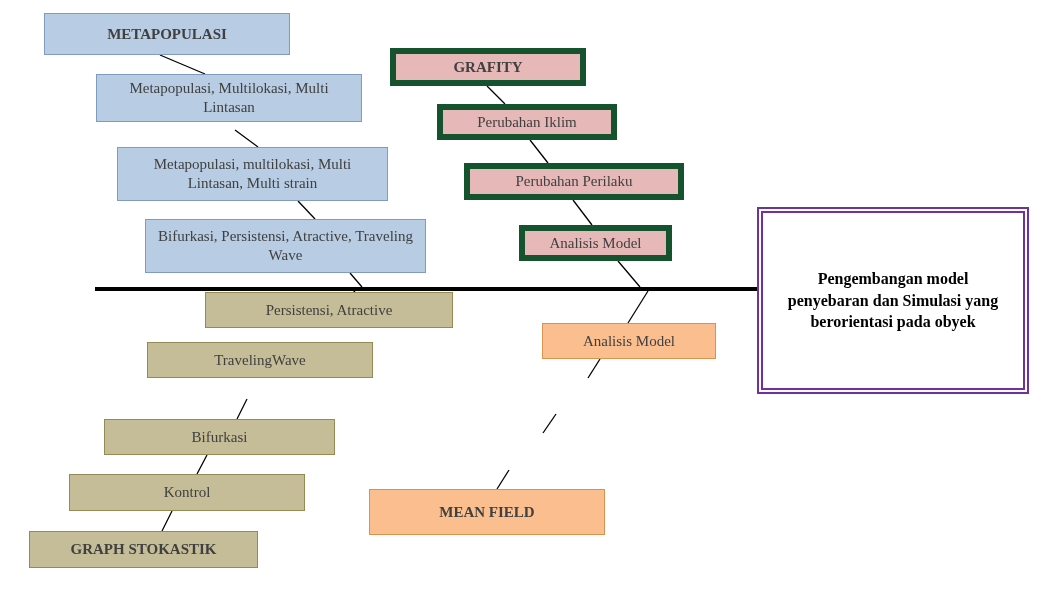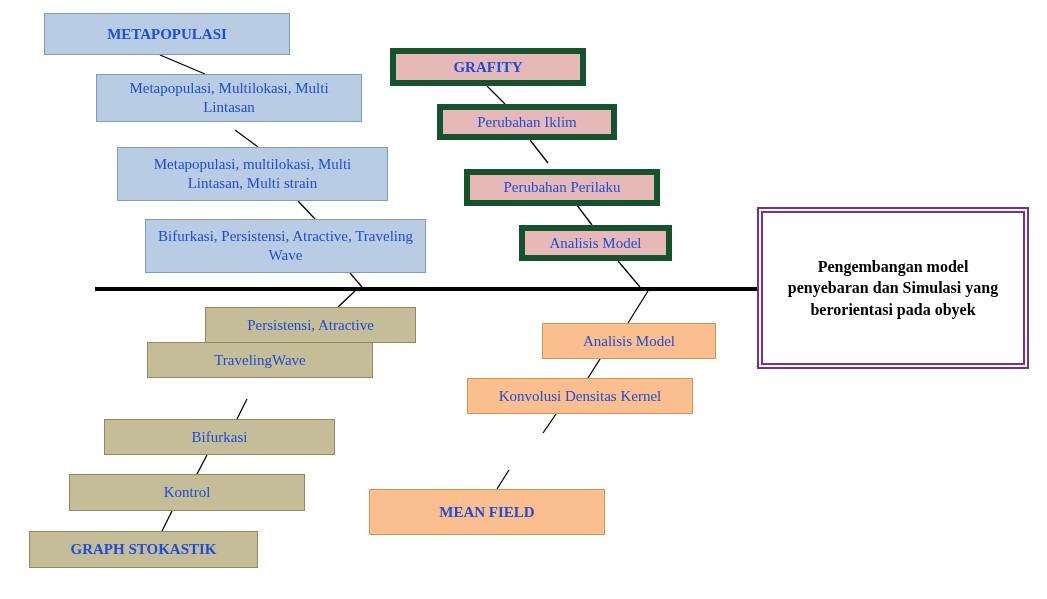--- a/index.html
+++ b/index.html
@@ -21,31 +21,31 @@
   .box {
     position: absolute;
     display: flex;
     align-items: center;
     justify-content: center;
     text-align: center;
     font-size: 15px;
     line-height: 1.25;
     padding: 10px 8px;
     box-sizing: border-box;
-    color: #1d4ed8;
+    color: #404040;
   }
   .box.header { font-weight: bold; }
   .blue   { background: #b8cce4; border: 1px solid #7d9cc0; }
   .pink   { background: #e6b9b8; border: 6px solid #14532d; }
   .olive  { background: #c4bd97; border: 1px solid #948a54; }
   .orange { background: #fbbf8f; border: 1px solid #d9934f; }
   .effect {
     position: absolute;
     left: 757px; top: 207px;
-    width: 272px; height: 162px;
+    width: 272px; height: 187px;
     display: flex;
     align-items: center;
     justify-content: center;
     text-align: center;
     font-weight: bold;
     font-size: 16px;
     line-height: 1.35;
     padding: 0 14px;
     box-sizing: border-box;
     background: #ffffff;
@@ -83,28 +83,27 @@
     <line class="conn" x1="509" y1="470" x2="497" y2="489"></line>
   </svg>
 
   <div class="box blue header" style="left:44px;top:13px;width:246px;height:42px">METAPOPULASI</div>
   <div class="box blue" style="left:96px;top:74px;width:266px;height:48px">Metapopulasi, Multilokasi, Multi Lintasan</div>
   <div class="box blue" style="left:117px;top:147px;width:271px;height:54px">Metapopulasi, multilokasi, Multi Lintasan, Multi strain</div>
   <div class="box blue" style="left:145px;top:219px;width:281px;height:54px">Bifurkasi, Persistensi, Atractive, Traveling Wave</div>
 
   <div class="box pink header" style="left:390px;top:48px;width:196px;height:38px">GRAFITY</div>
   <div class="box pink" style="left:437px;top:104px;width:180px;height:36px">Perubahan Iklim</div>
-  <div class="box pink" style="left:464px;top:169px;width:196px;height:37px">Perubahan Perilaku</div>
+  <div class="box pink" style="left:464px;top:163px;width:220px;height:37px">Perubahan Perilaku</div>
   <div class="box pink" style="left:519px;top:225px;width:153px;height:36px">Analisis Model</div>
 
-  <div class="box olive" style="left:205px;top:307px;width:211px;height:36px">Persistensi, Atractive</div>
+  <div class="box olive" style="left:205px;top:292px;width:248px;height:36px">Persistensi, Atractive</div>
   <div class="box olive" style="left:147px;top:342px;width:226px;height:36px">TravelingWave</div>
   <div class="box olive" style="left:104px;top:419px;width:231px;height:36px">Bifurkasi</div>
   <div class="box olive" style="left:69px;top:474px;width:236px;height:37px">Kontrol</div>
   <div class="box olive header" style="left:29px;top:531px;width:229px;height:37px">GRAPH STOKASTIK</div>
 
   <div class="box orange" style="left:542px;top:323px;width:174px;height:36px">Analisis Model</div>
-  <div class="box orange" style="left:467px;top:378px;width:226px;height:36px">Konvolusi Densitas Kernel</div>
   <div class="box orange header" style="left:369px;top:489px;width:236px;height:46px">MEAN FIELD</div>
 
   <div class="effect">Pengembangan model penyebaran dan Simulasi yang berorientasi pada obyek</div>
 
 </div>
 
 </body></html>

